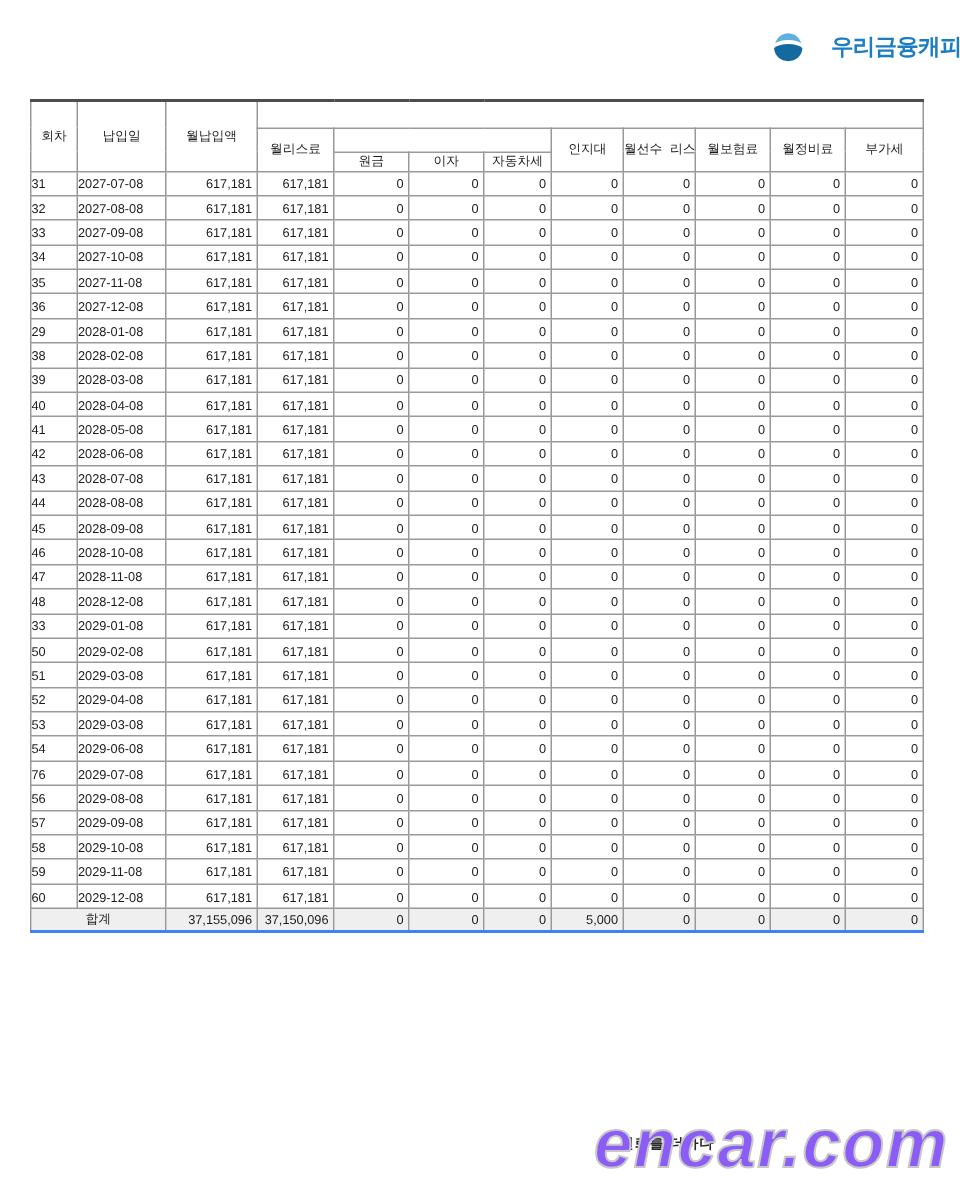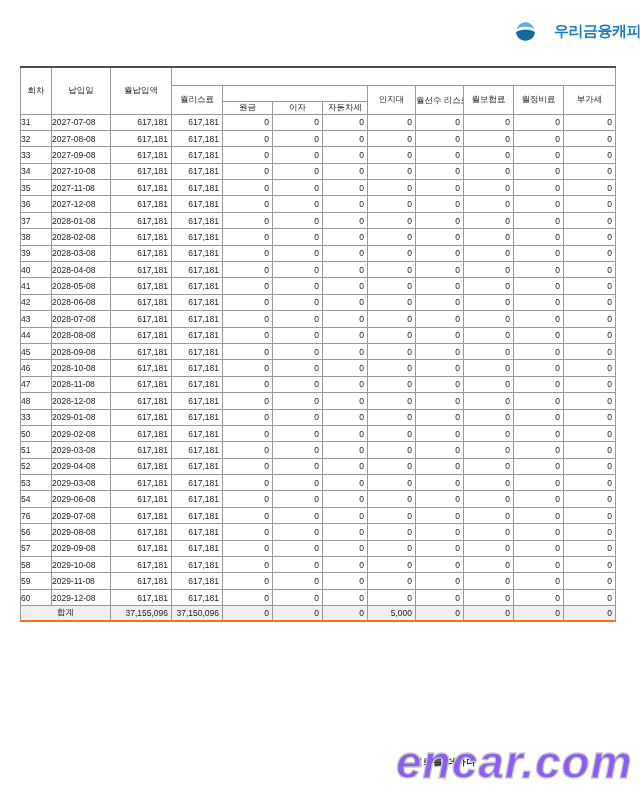--- a/index.html
+++ b/index.html
@@ -8,27 +8,27 @@
   .page { position:relative; width:640px; height:796px; background:#ffffff; overflow:hidden; }
 
   
   .logo { position:absolute; left:514px; top:21px; display:flex; align-items:center; gap:17px; }
   .logo-mark { width:23px; height:21px; display:block; }
   .logo-text { font-size:15px; font-weight:bold; color:#1c7dc4; letter-spacing:-0.5px; white-space:nowrap; }
 
   
   .doc-table { position:absolute; left:20px; top:66px; }
   table.sched { border-collapse:collapse; table-layout:fixed; width:595px;
-                border-top:2px solid #4d4d4d; border-bottom:2px solid #f97316; }
+                border-top:2px solid #4d4d4d; border-bottom:2px solid #3b82f6; }
   table.sched th, table.sched td {
       border:1px solid #999999; font-weight:normal; font-size:8.5px; color:#1c1c1c;
       overflow:hidden; white-space:nowrap; vertical-align:middle; }
   thead th { text-align:center; background:#ffffff; }
   tr.band-a { height:18px; }
-  tr.band-b { height:16px; }
+  tr.band-b { height:16px;font-family:Liberation Mono, monospace; }
   tr.band-c { height:13px; }
   th.spacer { border-right:none; border-bottom:none; }
   th.two-line { white-space:pre-line; line-height:8px; }
   tbody tr { height:16.4px; }
   tbody td, tfoot td { background:#ffffff; }
   td.c { }
   td.num { text-align:right; padding-right:3px; }
   tfoot tr { height:15px; }
   tfoot td { background:#efefef; }
   tfoot td.label { text-align:center; }
@@ -170,21 +170,21 @@
             <td class="num">0</td>
             <td class="num">0</td>
             <td class="num">0</td>
             <td class="num">0</td>
             <td class="num">0</td>
             <td class="num">0</td>
             <td class="num">0</td>
             <td class="num">0</td>
           </tr>
           <tr>
-            <td class="c">37</td>
+            <td class="c">29</td>
             <td class="c">2028-01-08</td>
             <td class="num">617,181</td>
             <td class="num">617,181</td>
             <td class="num">0</td>
             <td class="num">0</td>
             <td class="num">0</td>
             <td class="num">0</td>
             <td class="num">0</td>
             <td class="num">0</td>
             <td class="num">0</td>

